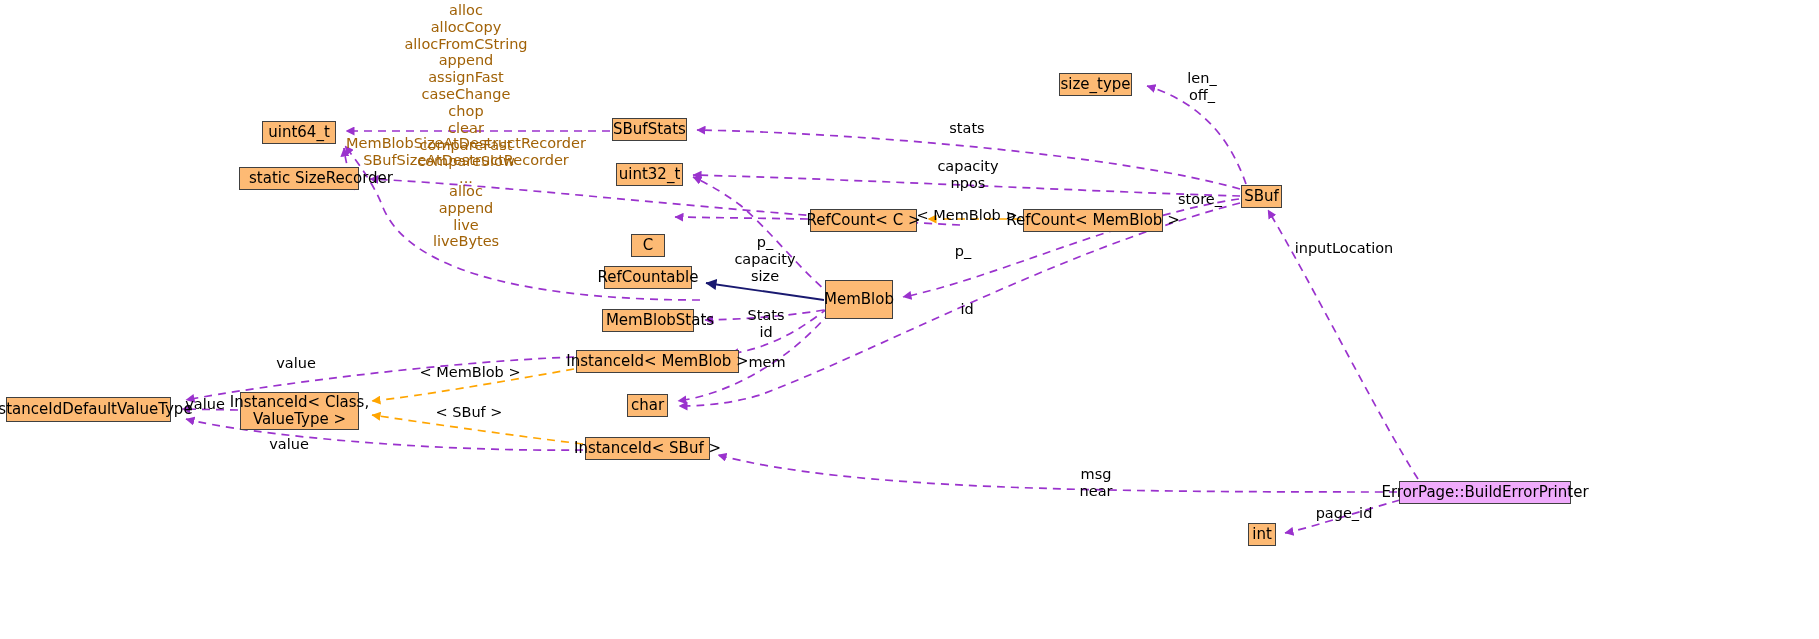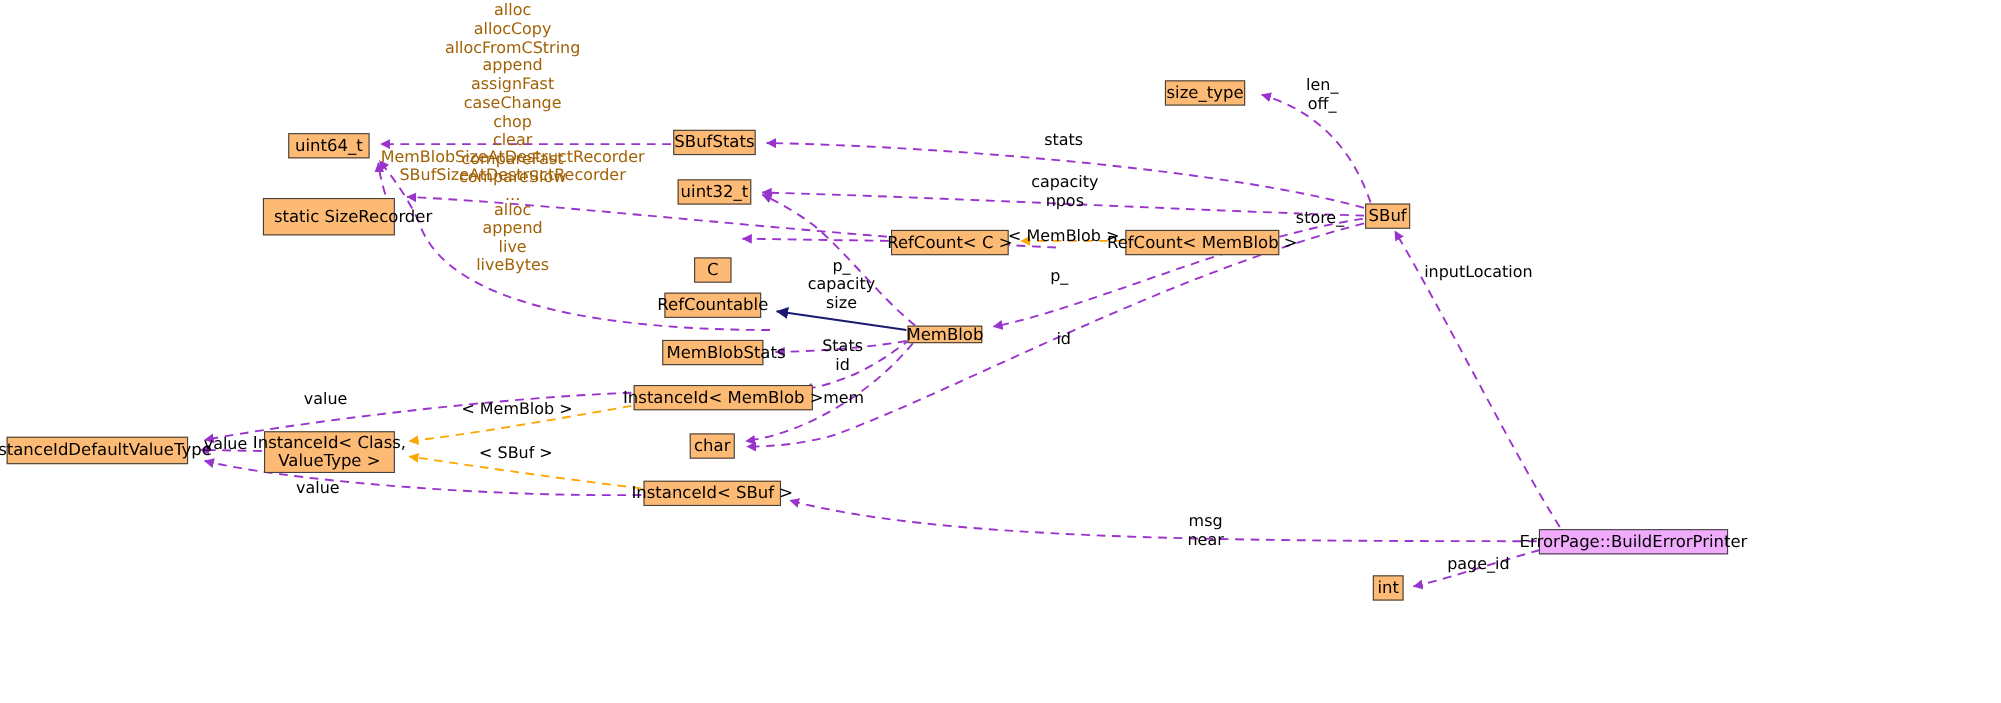--- a/index.html
+++ b/index.html
@@ -86,31 +86,31 @@
     </g>
 
     <g fill="none" stroke="#191970" stroke-width="1.9" marker-end="url(#arrNavy)">
 
       <path d="M824,300 L706,283"></path>
     </g>
   </svg>
 
   <div id="nodes-layer">
       <div class="node" style="left: 262px; top: 121px; width: 74px; height: 23px;">uint64_t</div>
-      <div class="node" style="left: 239px; top: 180px; width: 120px; height: 34px; padding-left: 44px;">static SizeRecorder</div>
+      <div class="node" style="left: 239px; top: 167px; width: 120px; height: 23px; padding-left: 44px;">static SizeRecorder</div>
       <div class="node" style="left: 612px; top: 118px; width: 75px; height: 23px;">SBufStats</div>
       <div class="node" style="left: 616px; top: 163px; width: 67px; height: 23px;">uint32_t</div>
       <div class="node" style="left: 631px; top: 234px; width: 34px; height: 23px;">C</div>
       <div class="node" style="left: 810px; top: 209px; width: 107px; height: 23px;">RefCount&lt; C &gt;</div>
       <div class="node" style="left: 1023px; top: 209px; width: 140px; height: 23px;">RefCount&lt; MemBlob &gt;</div>
       <div class="node" style="left: 1059px; top: 73px; width: 73px; height: 23px;">size_type</div>
       <div class="node" style="left: 1241px; top: 185px; width: 41px; height: 23px;">SBuf</div>
       <div class="node" style="left: 604px; top: 266px; width: 88px; height: 23px;">RefCountable</div>
       <div class="node" style="left: 602px; top: 309px; width: 92px; height: 23px; padding-left: 24px;">MemBlobStats</div>
-      <div class="node" style="left: 825px; top: 296px; width: 68px; height: 16px; text-align: right;">MemBlob</div>
+      <div class="node" style="left: 825px; top: 280px; width: 68px; height: 39px; text-align: right;">MemBlob</div>
       <div class="node" style="left: 576px; top: 350px; width: 163px; height: 23px;">InstanceId&lt; MemBlob &gt;</div>
       <div class="node" style="left: 627px; top: 394px; width: 41px; height: 23px;">char</div>
       <div class="node" style="left: 585px; top: 437px; width: 125px; height: 23px;">InstanceId&lt; SBuf &gt;</div>
       <div class="node" style="left: 6px; top: 397px; width: 165px; height: 25px;">InstanceIdDefaultValueType</div>
       <div class="node" style="left: 240px; top: 392px; width: 119px; height: 38px;">InstanceId&lt; Class,
 ValueType &gt;</div>
       <div class="node highlight" style="left: 1399px; top: 481px; width: 172px; height: 23px;">ErrorPage::BuildErrorPrinter</div>
       <div class="node" style="left: 1248px; top: 523px; width: 28px; height: 23px;">int</div>
     </div>
   <div id="labels-layer">

